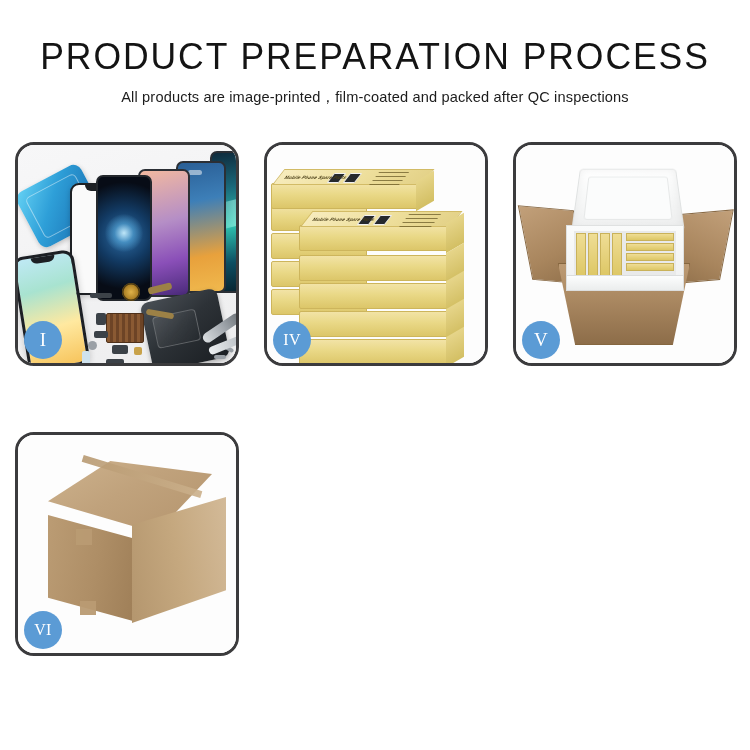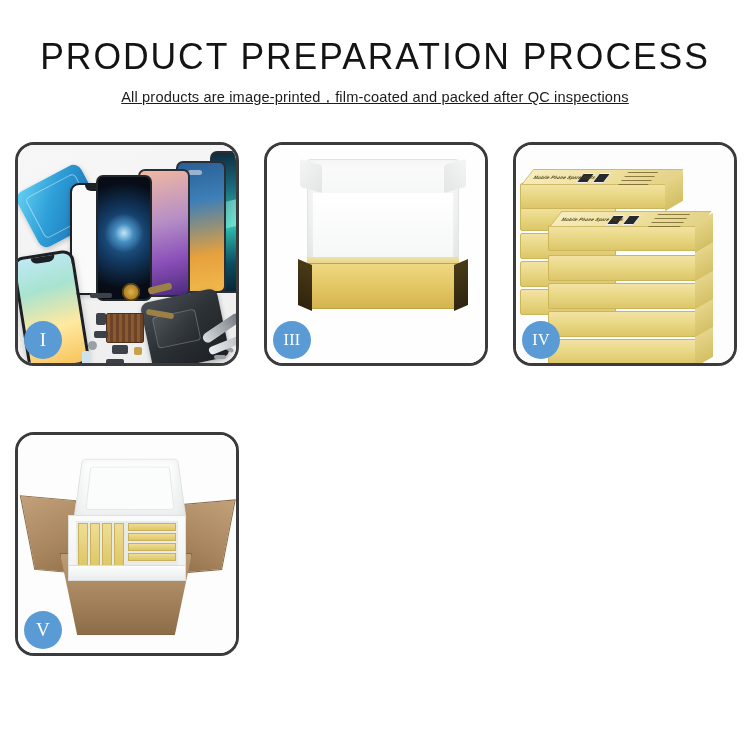--- a/index.html
+++ b/index.html
@@ -25,21 +25,20 @@
     white-space:nowrap;
   }
   .subtitle{
     margin-top:11px;
     font-family:"Liberation Sans", sans-serif;
     font-size:14.6px;
     font-weight:400;
     color:#1c1c1c;
     letter-spacing:0.15px;
     white-space:nowrap;
-    text-decoration:underline;
   }
 
   
   .grid{
     position:absolute;
     left:15px; top:142px;
     width:722px;
     display:grid;
     grid-template-columns:repeat(3, 224px);
     grid-template-rows:repeat(2, 224px);
@@ -297,31 +296,20 @@
       <div class="tool"></div>
       <div class="tool2"></div>
       <div class="chip silver" style="left:196px;top:210px;width:12px;height:4px;"></div>
       <div class="chip silver" style="left:206px;top:202px;width:10px;height:4px;transform:rotate(28deg);"></div>
     </div>
     <div class="badge">I</div>
     <span class="hidden-text">Assorted mobile phone screens, glass panels and spare components laid out</span>
   </div>
 
 
-  <div class="panel">
-    <div class="stage p3">
-      <div class="b3-lid"></div>
-      <div class="b3-foamband"></div>
-      <div class="b3-items"></div>
-      <div class="b3-innerlip"></div>
-      <div class="b3-front"></div>
-    </div>
-    <div class="badge sm">III</div>
-    <span class="hidden-text">Open kraft inner box with white foam lid and bubble-wrapped units</span>
-  </div>
 
   <div class="panel">
     <div class="stage p4">
       <div class="stackwrap">
 
         <div class="sbox" style="left:0px; top:42px; width:96px;"></div>
         <div class="sbox" style="left:0px; top:70px; width:96px;"></div>
         <div class="sbox" style="left:0px; top:98px; width:96px;"></div>
         <div class="sbox" style="left:0px; top:126px; width:96px;"></div>
 
@@ -379,14 +367,26 @@
         <div class="ybar" style="left:52px;top:22px;width:48px;height:8px;"></div>
         <div class="ybar" style="left:52px;top:32px;width:48px;height:8px;"></div>
       </div>
       <div class="c5-front"></div>
       <div class="c5-body"></div>
     </div>
     <div class="badge">V</div>
     <span class="hidden-text">Open outer carton with styrofoam liner filled with yellow inner boxes</span>
   </div>
 
+  <div class="panel">
+    <div class="stage p6">
+      <div class="k-top"></div>
+      <div class="k-left"></div>
+      <div class="k-right"></div>
+      <div class="k-seam"></div>
+      <div class="k-tape" style="left:58px;top:94px;width:16px;height:16px;"></div>
+      <div class="k-tape" style="left:62px;top:166px;width:16px;height:14px;"></div>
+    </div>
+    <div class="badge sm">VI</div>
+    <span class="hidden-text">Sealed brown corrugated shipping carton</span>
+  </div>
 
 </div>
 
 </body></html>

